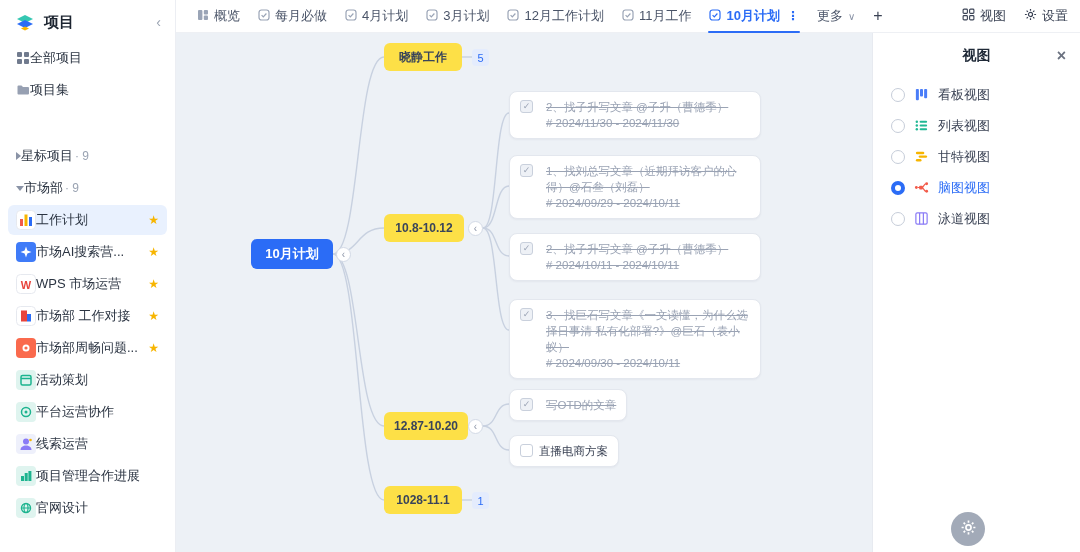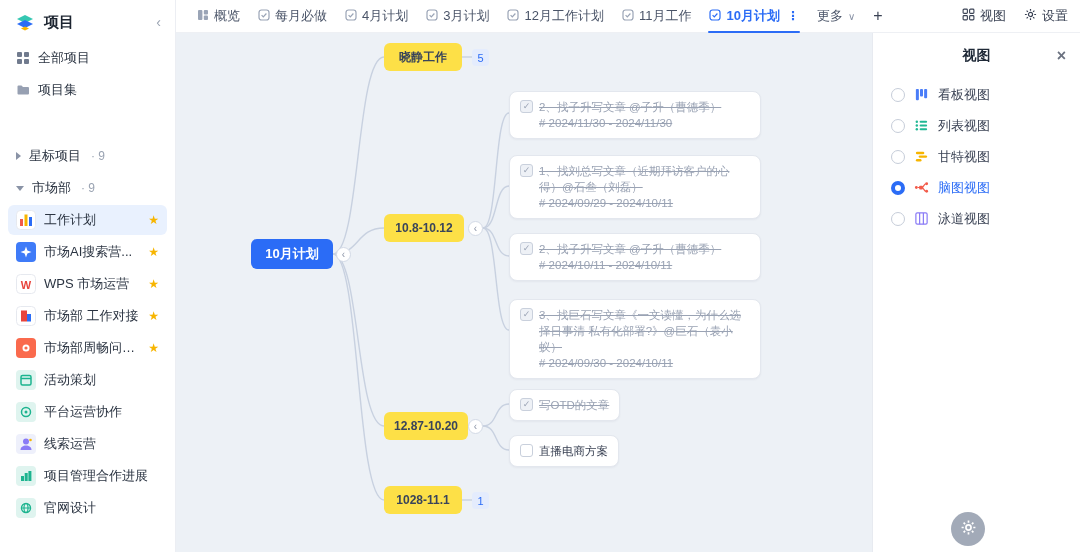--- a/index.html
+++ b/index.html
@@ -5,21 +5,21 @@
   html,body{margin:0;padding:0;width:1080px;height:552px;overflow:hidden;
     font-family:"Liberation Sans","DejaVu Sans",sans-serif;background:#fff;}
   *{box-sizing:border-box;}
 
   
   .sidebar{position:absolute;left:0;top:0;width:176px;height:552px;background:#fff;
     border-right:1px solid #ecEEf3;border-right:1px solid #eceef3;}
   .sb-header{display:flex;align-items:center;gap:8px;padding:11px 10px 8px 14px;}
   .sb-title{font-size:15px;font-weight:bold;color:#1c2430;flex:1;}
   .sb-collapse{color:#9aa3b2;font-size:14px;cursor:pointer;padding:0 4px;}
-  .sb-item{display:flex;align-items:center;gap:8px;height:30px;margin:2px 8px;padding:0 8px;
+  .sb-item{display:flex;align-items:center;height:30px;margin:2px 8px;padding:0 8px;
     border-radius:6px;font-size:13px;color:#2b3442;white-space:nowrap;overflow:hidden;cursor:pointer;}
   .sb-item.active{background:#e9f1fe;}
   .sb-item .lbl{overflow:hidden;text-overflow:ellipsis;}
   .sb-gap{height:32px;}
   .count{color:#9aa3b2;font-size:12px;margin-left:2px;}
   .tri-r{width:0;height:0;border-left:5px solid #8a93a6;border-top:4px solid transparent;border-bottom:4px solid transparent;flex:none;}
   .tri-d{width:0;height:0;border-top:5px solid #8a93a6;border-left:4px solid transparent;border-right:4px solid transparent;flex:none;}
   .star{margin-left:auto;color:#f7b500;font-size:12px;flex:none;}
   .sb-ico,.p-ico{flex:none;display:flex;align-items:center;justify-content:center;}
 
@@ -54,21 +54,21 @@
   .badge{position:absolute;min-width:17px;height:17px;border-radius:4px;background:#e4ecfd;color:#2b6cf6;
     font-size:11px;display:flex;align-items:center;justify-content:center;padding:0 3px;cursor:pointer;}
   .bg0{left:296px;top:16px;}
   .bg3{left:296px;top:459px;}
   .card{position:absolute;left:333px;width:252px;background:#fff;border:1px solid #e3e7ee;border-radius:8px;
     padding:7px 10px;display:flex;gap:6px;font-size:11.5px;color:#9aa3b4;box-shadow:0 1px 2px rgba(31,45,80,.05);cursor:pointer;}
   .card .cb{width:13px;height:13px;border:1px solid #c9d0dc;border-radius:3px;background:#eef1f6;color:#9aa3b4;
     font-size:9px;line-height:11px;text-align:center;flex:none;margin-top:1px;cursor:pointer;}
   .card.plain .cb{background:#fff;}
   .card .txt{line-height:16px;}
-  .card .strike{text-decoration:line-through;}
+  .card .strike{text-decoration:line-through;margin-left:7px;}
   .card.plain{color:#3a4254;}
   .c0{top:58px;}
   .c1{top:122px;}
   .c2{top:200px;}
   .c3{top:266px;}
   .c4{top:356px;width:auto;}
   .c5{top:402px;width:auto;}
 
   
   .panel{position:absolute;right:0;top:33px;width:208px;bottom:0;background:#fff;border-left:1px solid #e7eaf0;}

